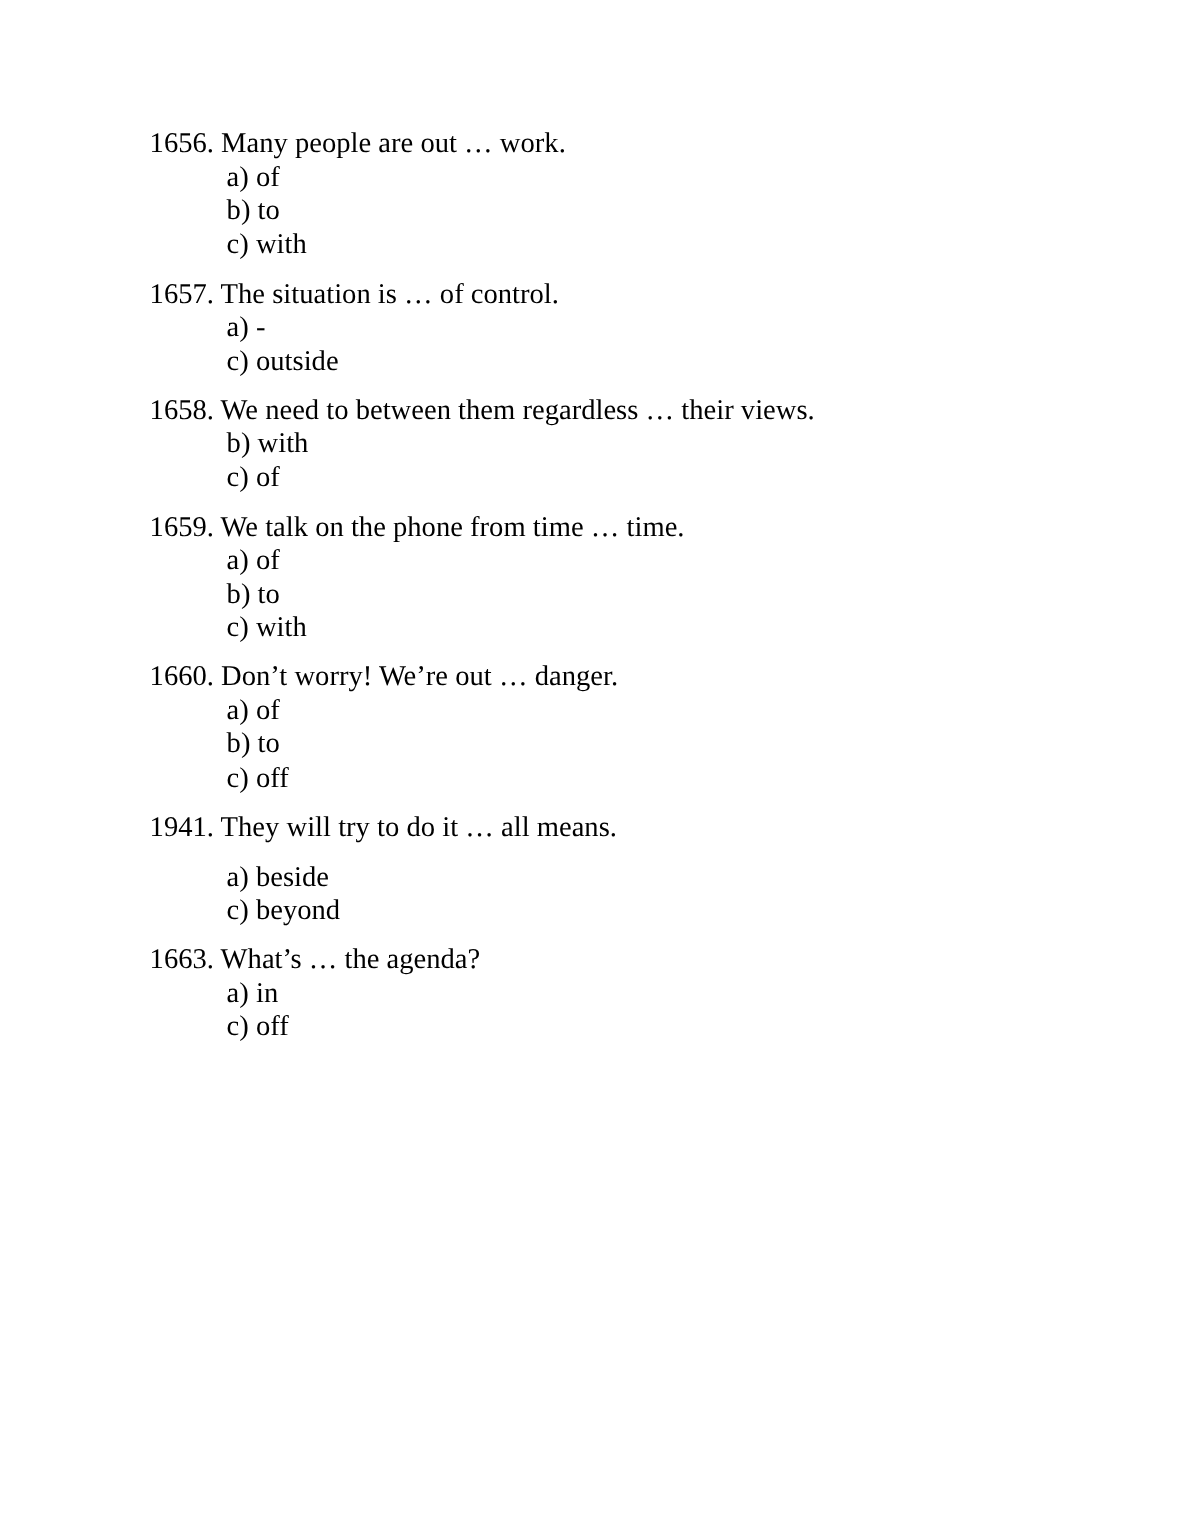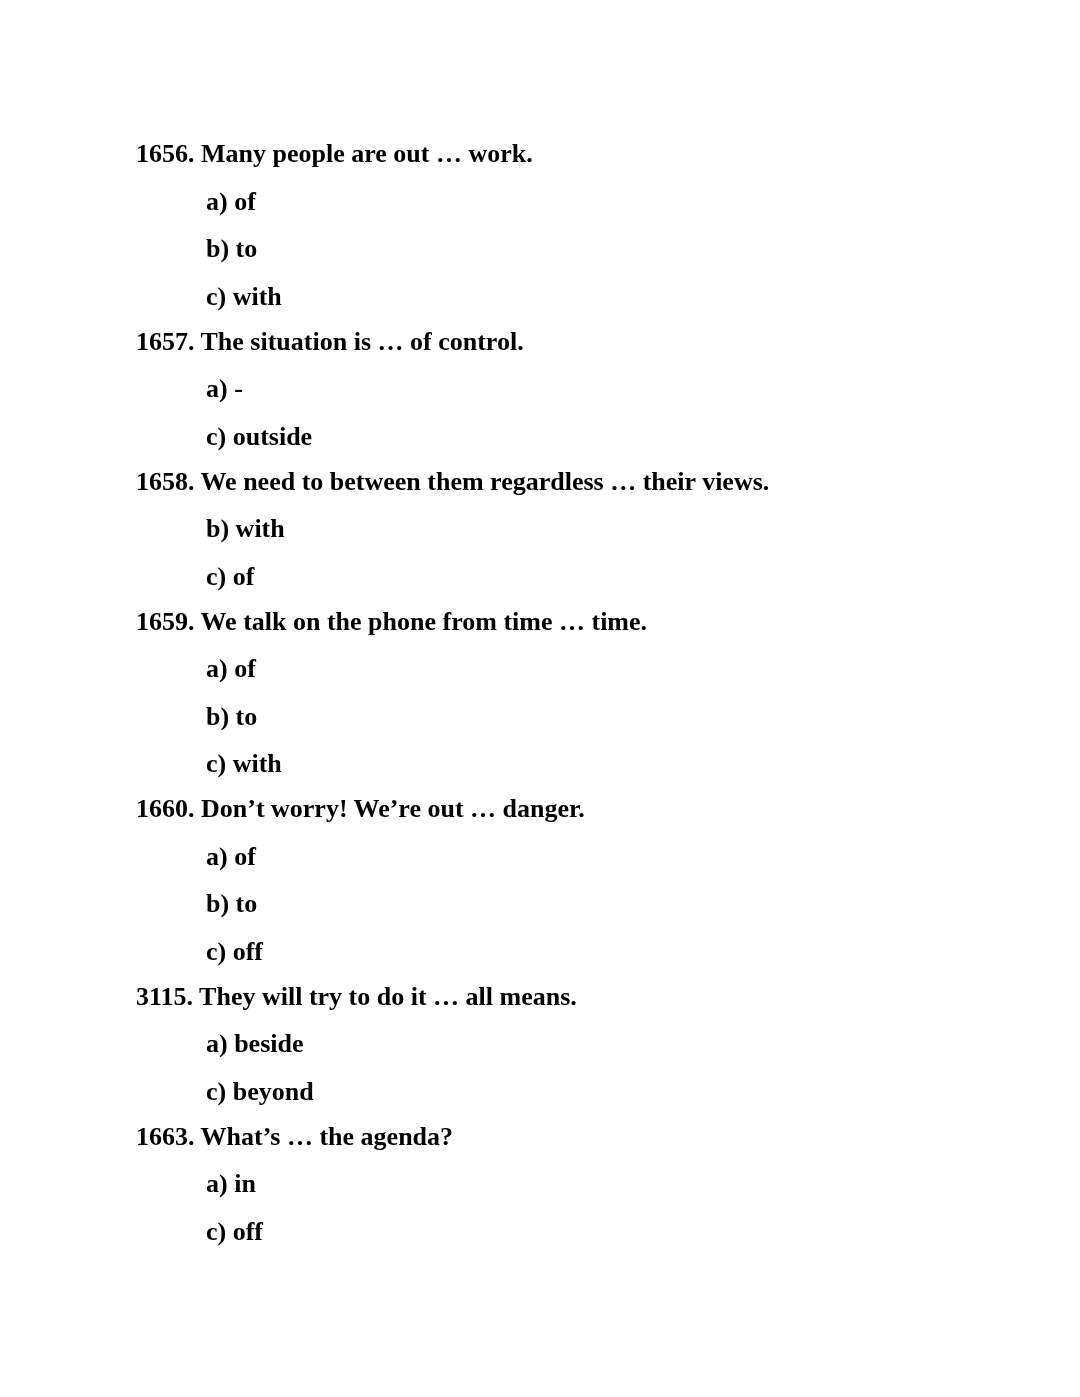--- a/index.html
+++ b/index.html
@@ -1,21 +1,21 @@
 <!DOCTYPE html>
 <html><head>
 <meta charset="utf-8">
 <style>
   html, body { margin: 0; padding: 0; background: #ffffff; }
   body { width: 1080px; height: 1397px; position: relative; overflow: hidden; font-family: "Liberation Serif", serif; color: #000; }
-  .page { position: absolute; left: 136px; top: 139px; font-weight: bold; }
+  .page { position: absolute; left: 136px; top: 115px; }
   .q { margin-bottom: 14.5px; }
   .q-line { font-size: 26px; line-height: 30.5px; white-space: nowrap; }
   .opts { margin-left: 70px; }
-  .opt { font-size: 26px; line-height: 30.5px; white-space: nowrap; margin-top: 17px; }
+  .opt { font-size: 26px; line-height: 30.5px; white-space: nowrap; }
 </style>
 </head>
 <body>
 
 <div class="page" id="page">
     <div class="q">
       <div class="q-line"><span>1656.</span> <span>Many people are out … work.</span></div>
       <div class="opts">
         <div class="opt">a) of</div>
         <div class="opt">b) to</div>
@@ -46,21 +46,21 @@
     </div>
     <div class="q">
       <div class="q-line"><span>1660.</span> <span>Don’t worry! We’re out … danger.</span></div>
       <div class="opts">
         <div class="opt">a) of</div>
         <div class="opt">b) to</div>
         <div class="opt">c) off</div>
       </div>
     </div>
     <div class="q">
-      <div class="q-line"><span>3115.</span> <span>They will try to do it … all means.</span></div>
+      <div class="q-line"><span>1941.</span> <span>They will try to do it … all means.</span></div>
     </div>
     <div class="q">
       <div class="opts">
         <div class="opt">a) beside</div>
         <div class="opt">c) beyond</div>
       </div>
     </div>
     <div class="q">
       <div class="q-line"><span>1663.</span> <span>What’s … the agenda?</span></div>
       <div class="opts">

